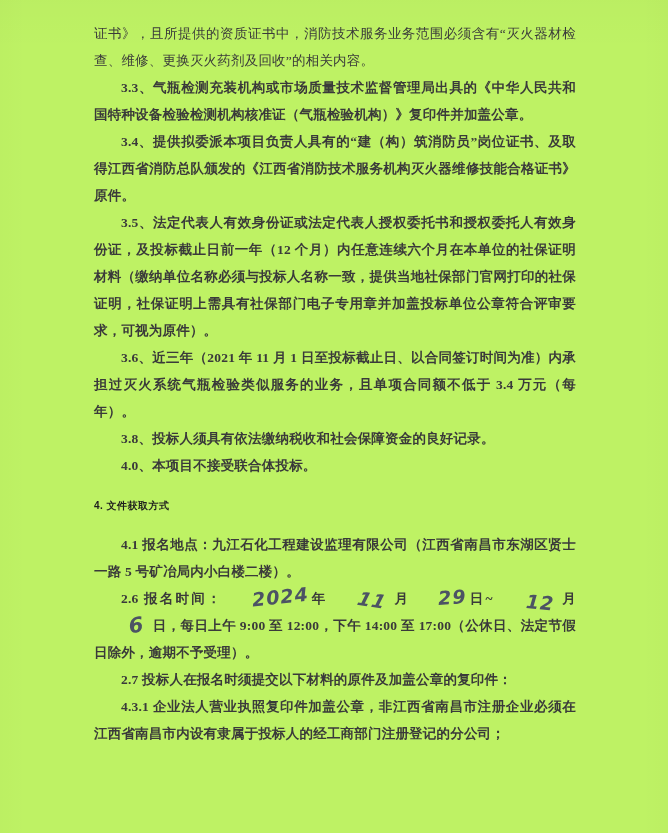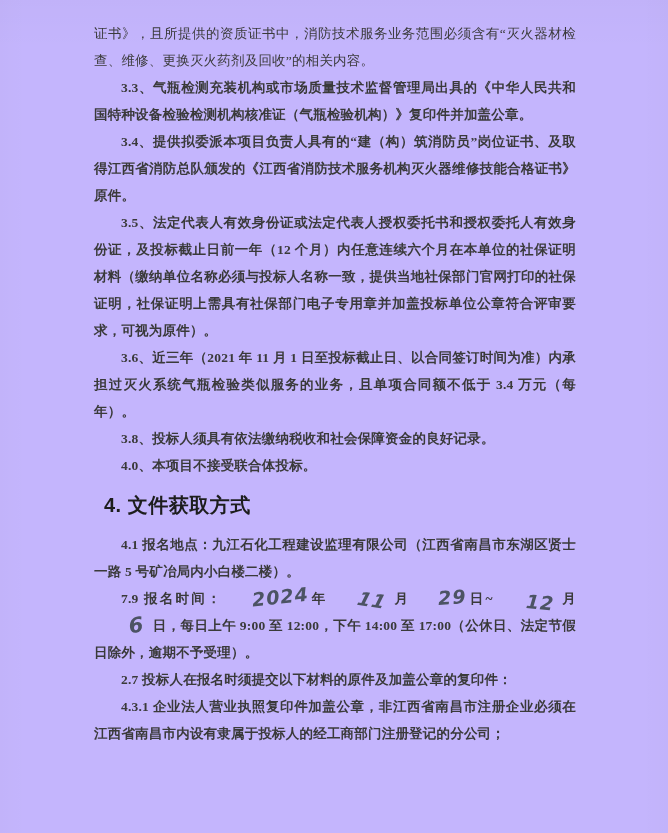--- a/index.html
+++ b/index.html
@@ -4,21 +4,21 @@
 <style>
   html, body {
     margin: 0;
     padding: 0;
     background: #ffffff;
   }
   #page {
     position: relative;
     width: 668px;
     height: 833px;
-    background: #c4b5fd;
+    background: #bef264;
     overflow: hidden;
     font-family: "Liberation Serif", "DejaVu Serif", serif;
     color: #3a3a3a;
   }
   
   #page::before {
     content: "";
     position: absolute;
     inset: 0;
     background: linear-gradient(180deg, rgba(0,0,0,0.015) 0%, rgba(0,0,0,0) 6%),
@@ -36,24 +36,24 @@
     font-size: 13.5px;
     line-height: 27px;
     text-align: justify;
     letter-spacing: 0.2px;
   }
   .para.indent {
     text-indent: 2em;
     font-weight: bold;
   }
   .section-heading {
-    margin: 13px 0 12px 10px;
+    margin: 13px 0 12px 0;
     font-family: "Liberation Sans", "DejaVu Sans", sans-serif;
     font-weight: bold;
-    font-size: 20px;
+    font-size: 10px;
     line-height: 27px;
     color: #1d1d1d;
     letter-spacing: 0.5px;
     text-align: left;
     text-indent: 0;
   }
   
   .hw {
     display: inline-block;
     font-family: "DejaVu Sans", sans-serif;
@@ -90,21 +90,21 @@
     <p class="para indent">3.8、投标人须具有依法缴纳税收和社会保障资金的良好记录。</p>
 
 
     <p class="para indent">4.0、本项目不接受联合体投标。</p>
 
     <h2 class="section-heading">4. 文件获取方式</h2>
 
     <p class="para indent">4.1 报名地点：九江石化工程建设监理有限公司（江西省南昌市东湖区贤士一路 5 号矿冶局内小白楼二楼）。</p>
 
     <p class="para indent">
-      <span>7.9 报名时间：</span><span class="hw hw-year">2024</span><span>年</span><span class="hw hw-month1">11</span> <span>月</span><span class="hw hw-day1">29</span><span>日~</span><span class="hw hw-month2">12</span><span>月</span><span class="hw hw-day2">6</span><span>日，每日上午 9:00 至 12:00，下午 14:00 至 17:00（公休日、法定节假日除外，逾期不予受理）。</span>
+      <span>2.6 报名时间：</span><span class="hw hw-year">2024</span><span>年</span><span class="hw hw-month1">11</span> <span>月</span><span class="hw hw-day1">29</span><span>日~</span><span class="hw hw-month2">12</span><span>月</span><span class="hw hw-day2">6</span><span>日，每日上午 9:00 至 12:00，下午 14:00 至 17:00（公休日、法定节假日除外，逾期不予受理）。</span>
     </p>
 
     <p class="para indent">2.7 投标人在报名时须提交以下材料的原件及加盖公章的复印件：</p>
 
     <p class="para indent">4.3.1 企业法人营业执照复印件加盖公章，非江西省南昌市注册企业必须在江西省南昌市内设有隶属于投标人的经工商部门注册登记的分公司；</p>
 
   </div>
 </div>
 
 </body></html>

